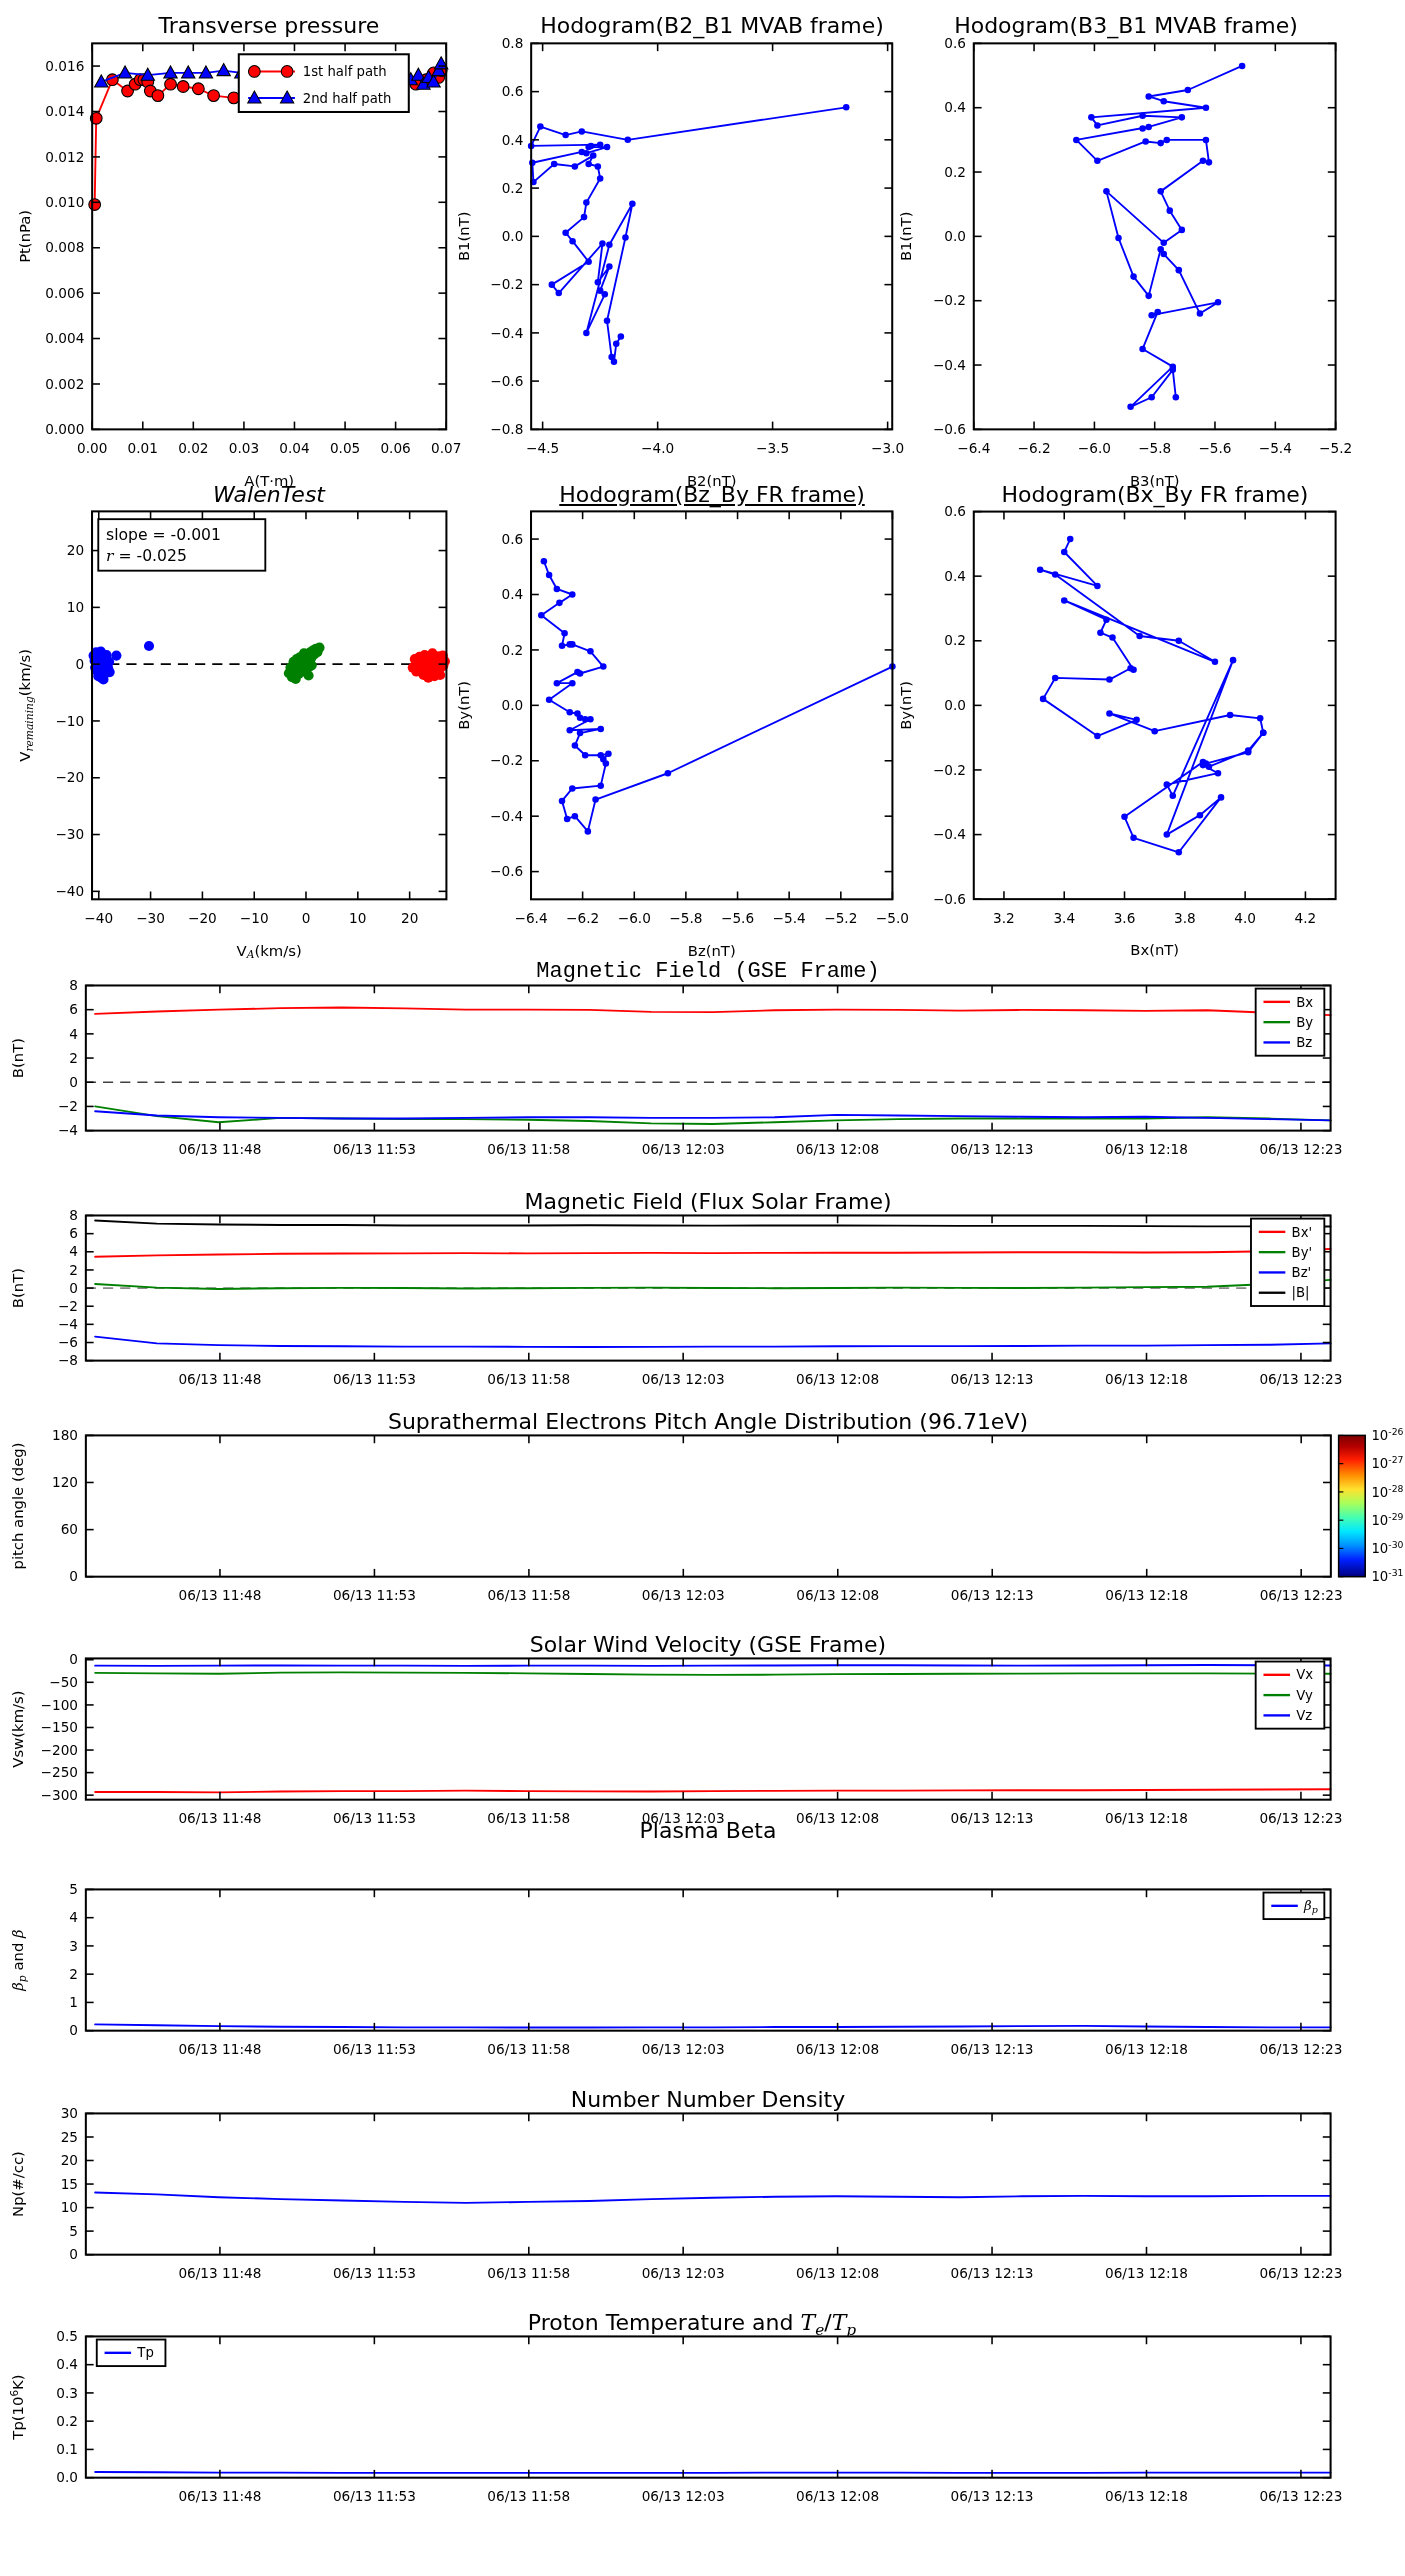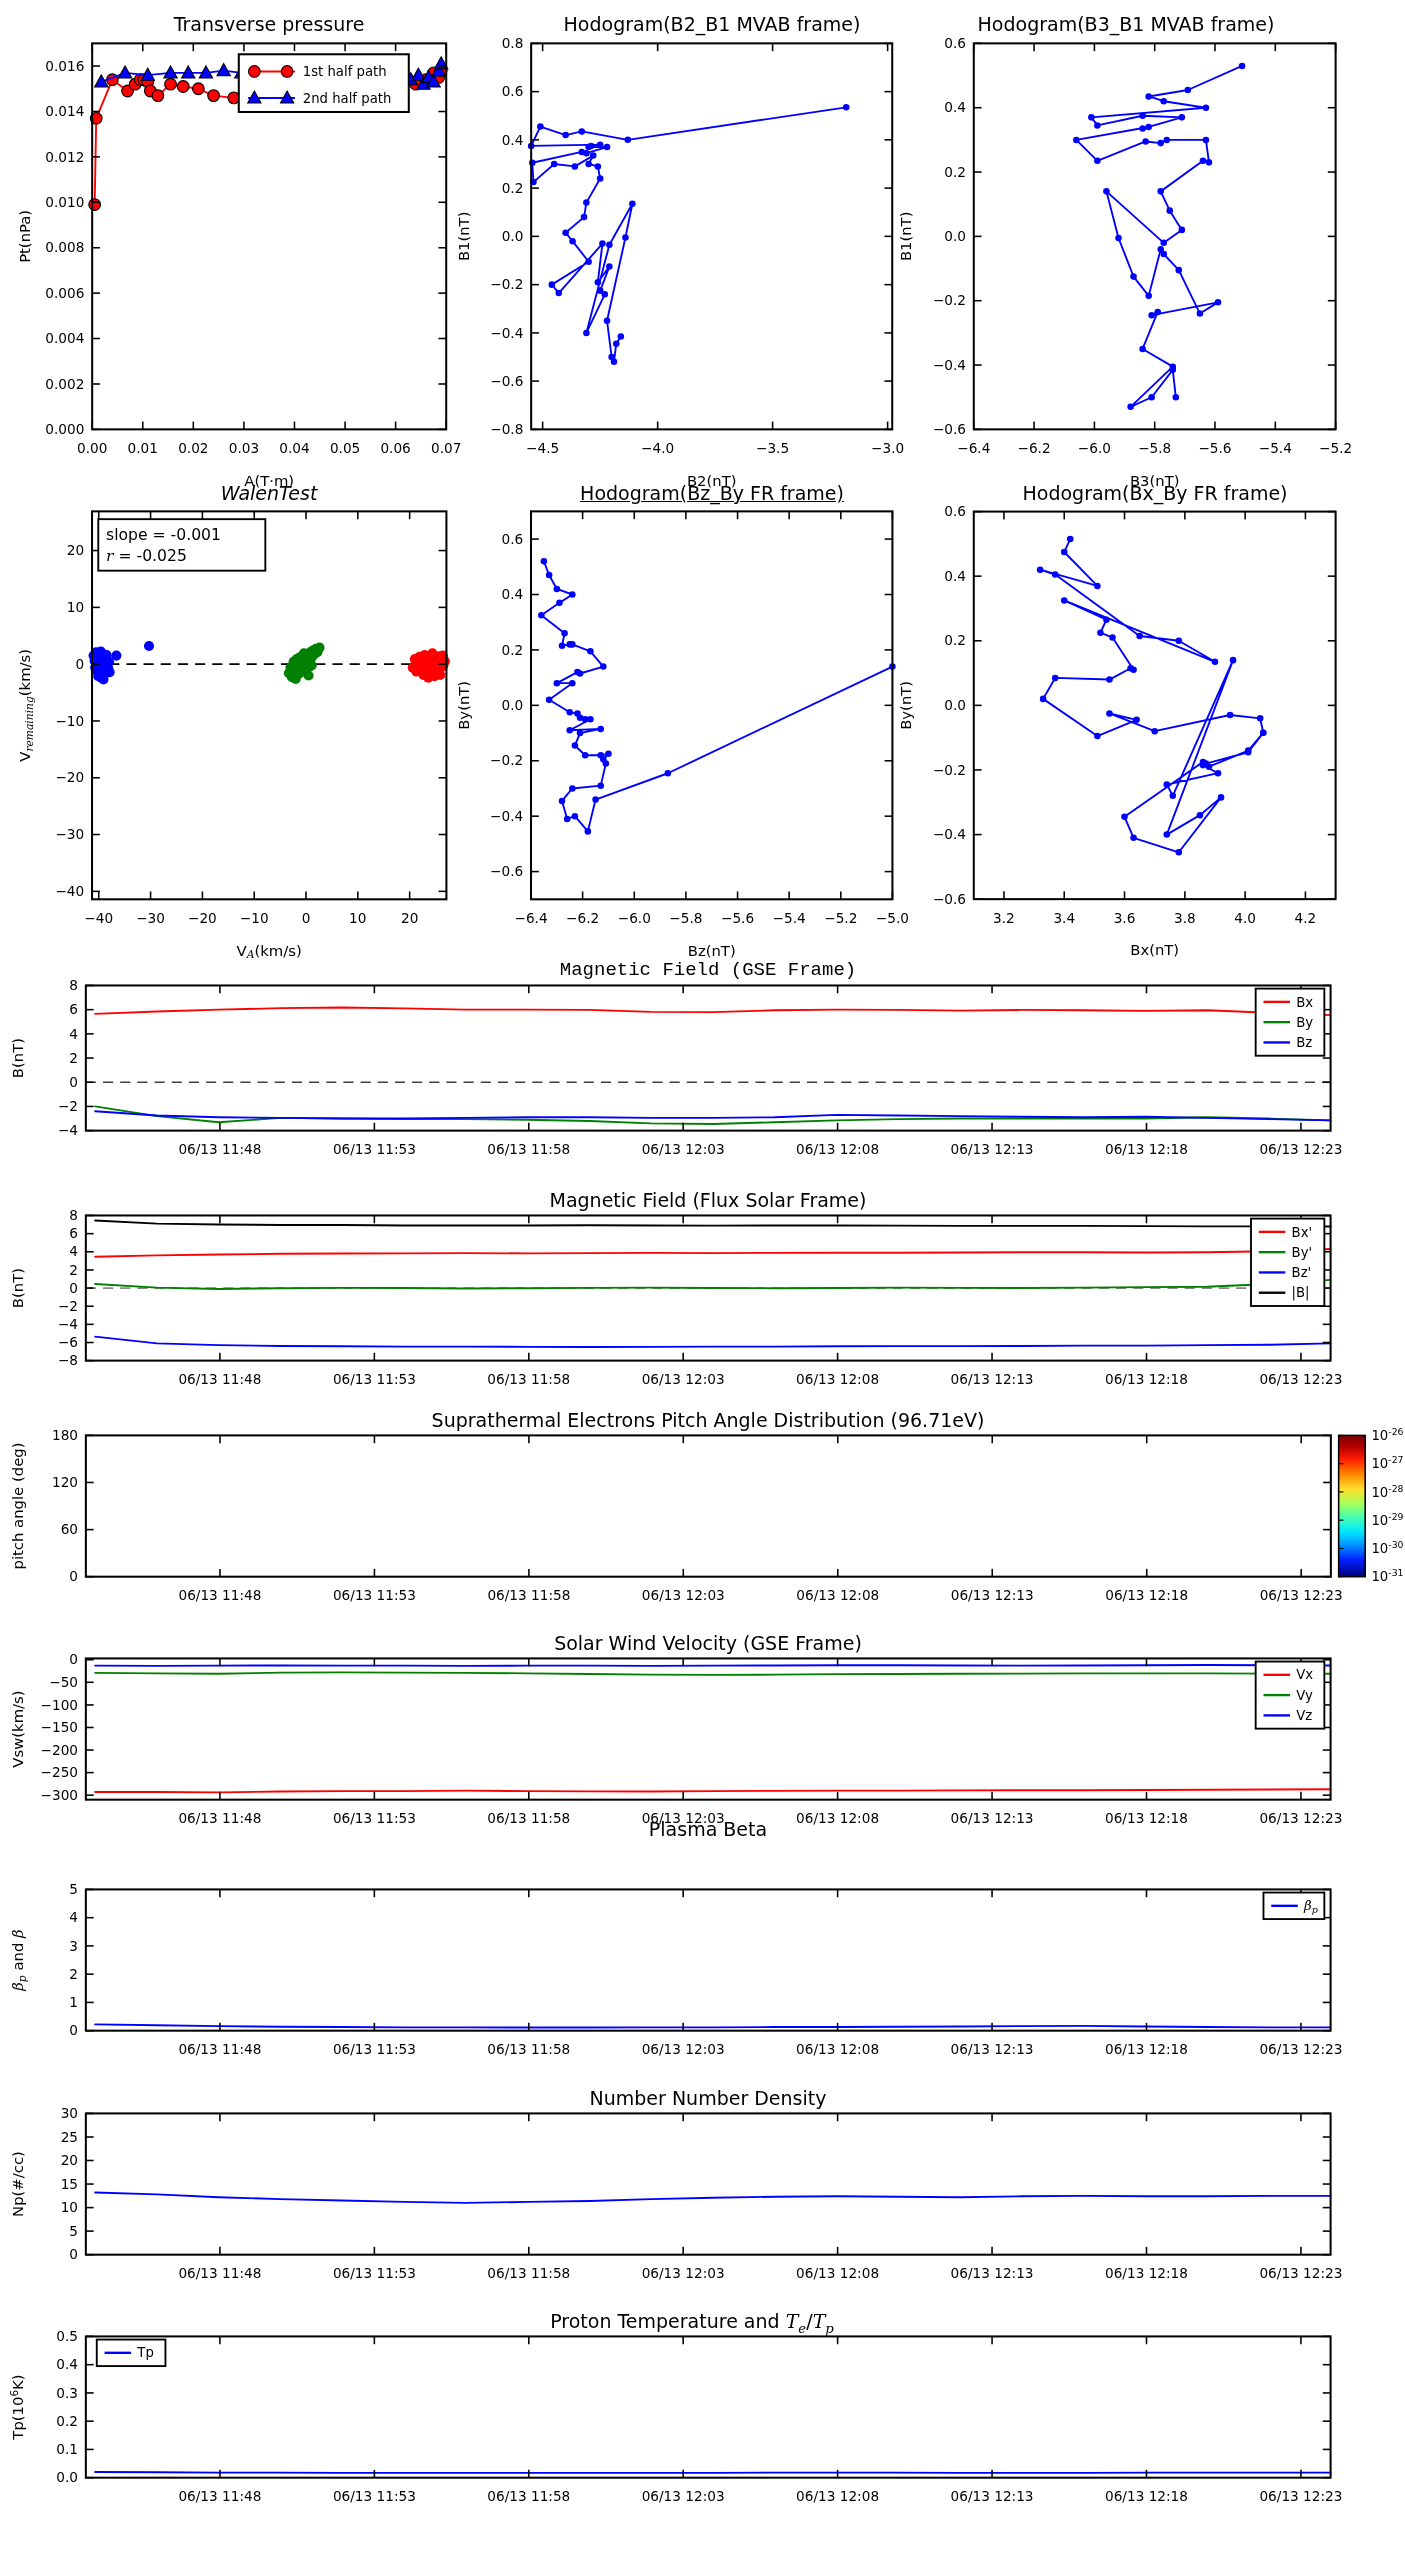--- a/index.html
+++ b/index.html
@@ -1,20 +1,20 @@
 <!DOCTYPE html>
 <html style="font-size:12.5px"><head>
 <meta charset="utf-8">
 <style>
   html,body{margin:0;padding:0;background:#ffffff;}
   body{width:1405px;height:2576px;position:relative;overflow:hidden;
        font-family:"DejaVu Sans",sans-serif;}
   .figure{position:absolute;left:0;top:0;width:1405px;height:2576px;background:#ffffff;}
   svg{position:absolute;overflow:visible;display:block;}
-  .panel-title{position:absolute;transform:translateX(-50%);font-size:19px;color:#000;
+  .panel-title{position:absolute;transform:translateX(-50%);font-size:22px;color:#000;
                white-space:nowrap;text-align:center;}
   .panel-title sub{font-size:0.7em;}
   .panel-title i{font-family:"DejaVu Serif",serif;}
 </style>
 </head>
 <body>
 
 <div class="figure">
   <div class="panel-title" id="title-transverse-pressure" style="left: 269px; top: 13.3px;">Transverse pressure</div>
   <svg width="464" height="464" style="left: 6.2px; top: 34px;" viewBox="0 0 594 595">

